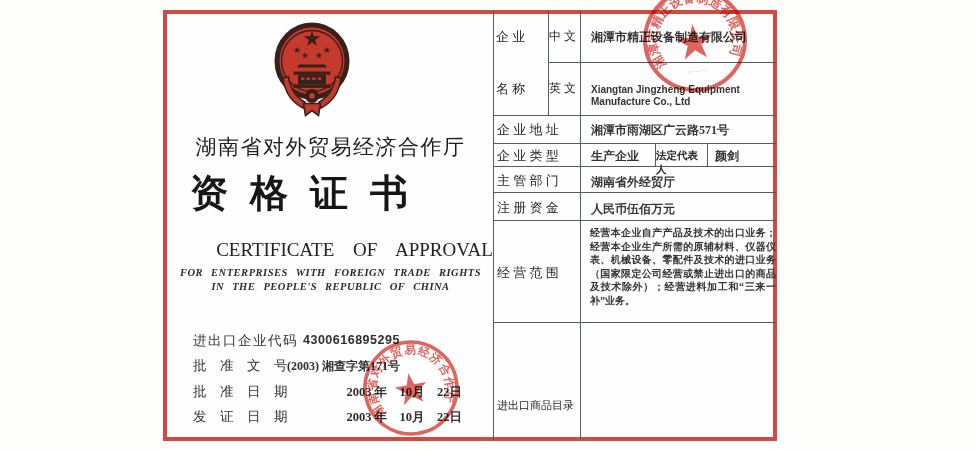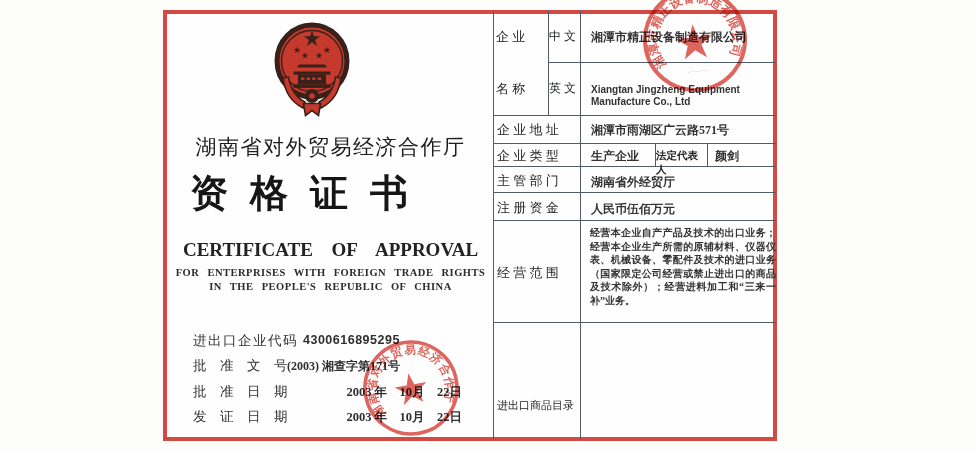--- a/index.html
+++ b/index.html
@@ -11,23 +11,23 @@
          box-sizing:border-box;background:#fefefe;}
   
   .vline{width:1px;background:#535b68;}
   .hline{height:1px;background:#535b68;}
   
   .title-cn{left:168px;top:133px;width:325px;text-align:center;font-size:21px;
             letter-spacing:1.5px;color:#1d1d1d;font-weight:500;}
   .title-main{left:168px;top:168px;width:325px;text-align:left;font-size:38px;
               font-weight:bold;letter-spacing:22px;text-indent:22px;color:#161616;}
   .title-en{left:168px;top:239px;width:325px;text-align:center;font-size:19px;
-            font-weight:bold;word-spacing:14px;color:#222;}
+            font-weight:normal;word-spacing:14px;color:#222;padding-left:24px;}
   .sub-en{left:168px;width:325px;text-align:center;font-size:10.5px;font-weight:bold;
-          letter-spacing:0.5px;word-spacing:5px;color:#2a2a2a;}
+          letter-spacing:0.5px;word-spacing:5px;color:#2a2a2a;font-style:italic;}
   .fld-label{left:193px;font-size:13.5px;color:#333;}
   .fld-value{font-size:12.5px;font-weight:bold;color:#2f2f2f;}
   .mono-num{font-family:"Liberation Sans", sans-serif;letter-spacing:0.5px;}
   
   .cell-label{font-size:13px;color:#262626;text-align:left;}
   .cell-value{font-size:12px;font-weight:bold;color:#333;}
   .prelines{white-space:pre-line;}
   .scope-text{width:186px;font-size:10px;line-height:13.5px;text-align:justify;
               font-weight:bold;color:#333;}
   .en-name{font-family:"Liberation Sans", sans-serif;font-size:10px;line-height:12px;}

